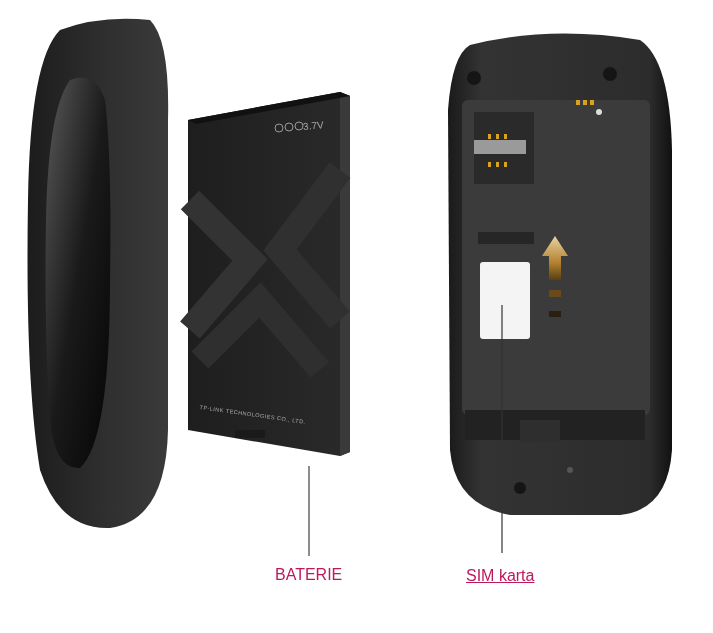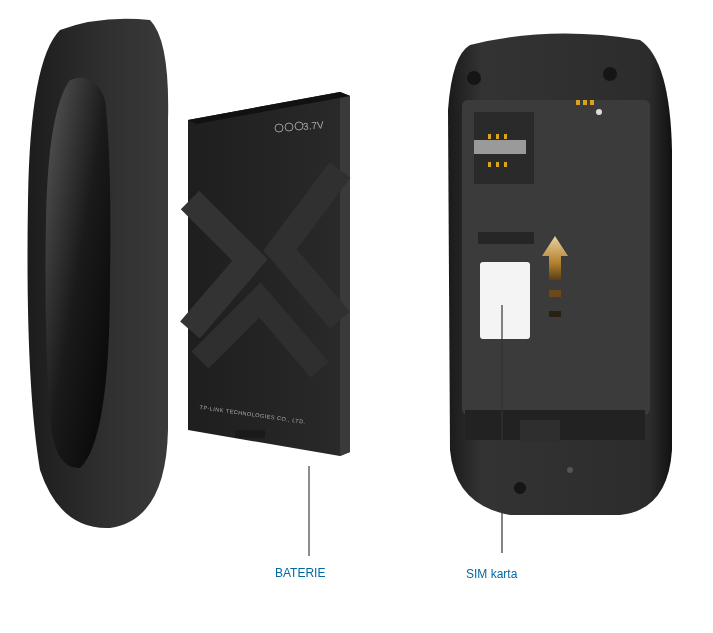--- a/index.html
+++ b/index.html
@@ -1,19 +1,19 @@
 <!DOCTYPE html>
 <html><head>
 <meta charset="utf-8">
 <style>
   html, body { margin: 0; padding: 0; background: #ffffff; }
   body { width: 713px; height: 633px; position: relative; overflow: hidden; font-family: "Liberation Sans", sans-serif; }
   .stage { position: absolute; left: 0; top: 0; width: 713px; height: 633px; }
   svg.art { position: absolute; left: 0; top: 0; }
-  .label { position: absolute; font-size: 12px; color: #0369a1; white-space: nowrap; }
+  .label { position: absolute; font-size: 16px; color: #be185d; white-space: nowrap; }
   .battery-text { position: absolute; color: #a9a9a9; font-family: "Liberation Sans", sans-serif; }
 </style>
 </head>
 <body>
 
 <div class="stage">
 
   <svg class="art" width="713" height="633" viewBox="0 0 713 633">
     <defs>
       <linearGradient id="coverGrad" x1="0" x2="1" y1="0" y2="0">
@@ -102,14 +102,14 @@
     </g>
 
     <line x1="309" y1="466" x2="309" y2="556" stroke="#1a1a1a" stroke-width="1"></line>
     <line x1="502" y1="305" x2="502" y2="553" stroke="#333" stroke-width="1.2"></line>
   </svg>
 
   <span class="battery-text" style="left:303px; top:120px; font-size:10px; transform:rotate(-5deg);">3.7V</span>
   <span class="battery-text" style="left:200px; top:404px; font-size:5.5px; letter-spacing:0.5px; transform:rotate(8deg); transform-origin:left top;">TP-LINK TECHNOLOGIES CO., LTD.</span>
 
   <span class="label" style="left:275px; top:566px;">BATERIE</span>
-  <span class="label" style="left:466px; top:567px;">SIM karta</span>
+  <span class="label" style="left:466px; top:567px;text-decoration:underline;">SIM karta</span>
 </div>
 
 </body></html>

